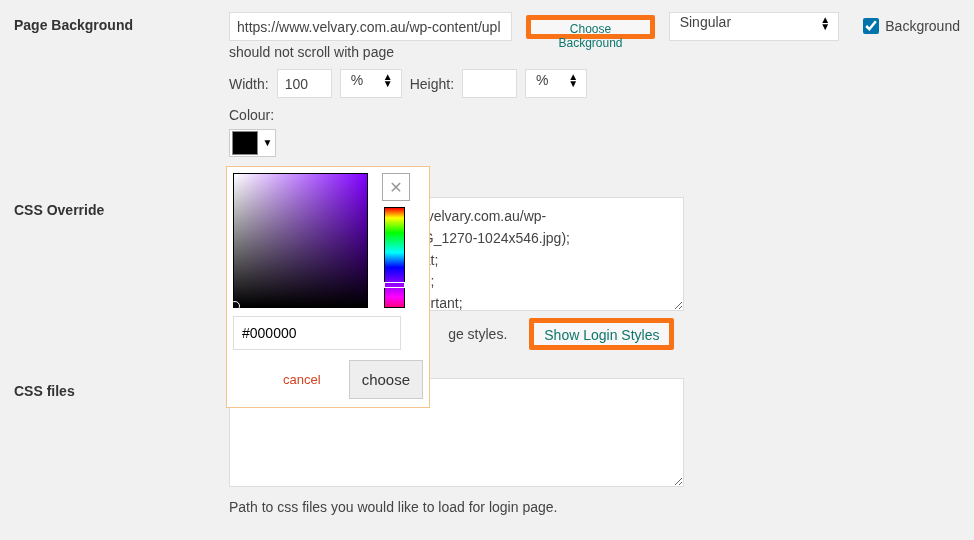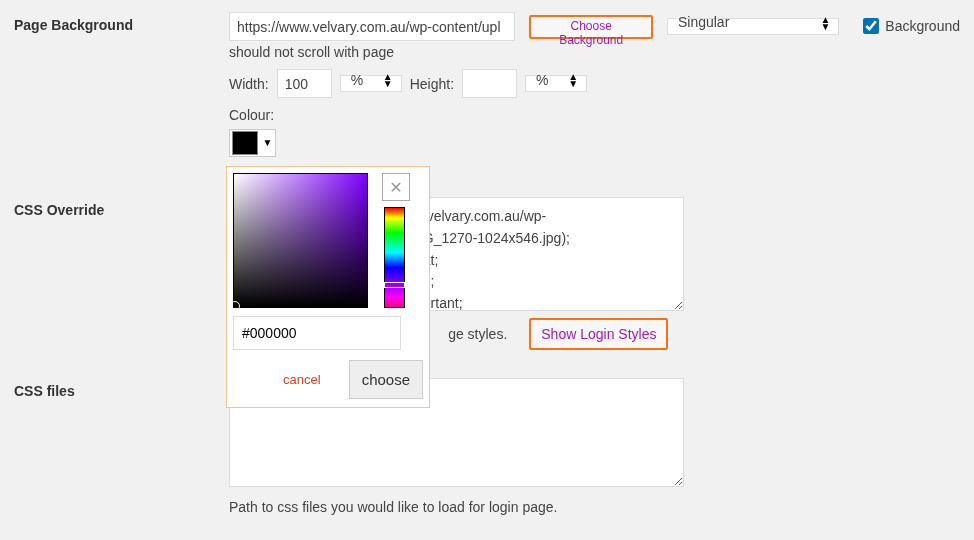--- a/index.html
+++ b/index.html
@@ -4,23 +4,23 @@
 <style>
 html,body{margin:0;padding:0;font-family:"Helvetica Neue",Arial,sans-serif;font-size:14px;color:#444;background:#f1f1f1}
 body{width:974px;height:540px;overflow:hidden;position:relative}
 .content{padding:12px 14px}
 .row{display:flex;align-items:flex-start;margin-bottom:4px}
 .left-col{flex:0 0 215px;font-weight:600;color:#333;padding-top:5px}
 .right-col{flex:1}
 .line{margin-bottom:6px;color:#444;line-height:1.6}
 .textinput{border:1px solid #ddd;background:#fff;color:#444;padding:4px 7px;height:29px;box-sizing:border-box;font-size:14px}
 .textinput.url{width:300px}
-.btn{border:2px solid #f97316;background:#f7f7f7;padding:2px 8px;font-size:12px;border-radius:2px;color:#a21caf;cursor:pointer;height:24px}
+.btn{border:5px solid #f97316;background:#f7f7f7;padding:2px 8px;font-size:12px;border-radius:2px;color:#0f766e;cursor:pointer;height:24px}
 .btn.big{height:32px;font-size:14px;padding:4px 10px}
-.select{display:inline-flex;align-items:center;justify-content:space-between;border:1px solid #ddd;background:#fff;height:17px;padding:0 8px 8px 10px;box-sizing:border-box;cursor:pointer;font-size:14px}
+.select{display:inline-flex;align-items:center;justify-content:space-between;border:1px solid #ddd;background:#fff;height:29px;padding:0 8px 8px 10px;box-sizing:border-box;cursor:pointer;font-size:14px}
 .sel-arrows{font-size:10px;line-height:7px;margin-left:6px;color:#000}
 .check{display:inline-flex;align-items:center;margin-left:6px}
 .check input{width:16px;height:16px;margin-right:6px;accent-color:#0073aa}
 .swatch-wrap{display:inline-flex;border:1px solid #ccc;background:#fff;height:26px;align-items:center}
 .swatch{width:24px;height:22px;border:1px solid #888;margin:0 2px}
 .swatch-arrow{width:15px;text-align:center;font-size:10px;color:#000}
 .css-textarea{width:455px;height:114px;border:1px solid #ddd;background:#fff;padding:8px 10px;font-size:14px;line-height:1.55;font-family:inherit;color:#444;resize:both;overflow:auto;box-sizing:border-box}
 .css-textarea::-webkit-scrollbar{width:12px}
 .css-textarea::-webkit-scrollbar-thumb{background:#bbb;border-radius:0}
 .files-textarea{width:455px;height:109px;border:1px solid #ddd;background:#fff;resize:both;box-sizing:border-box}

